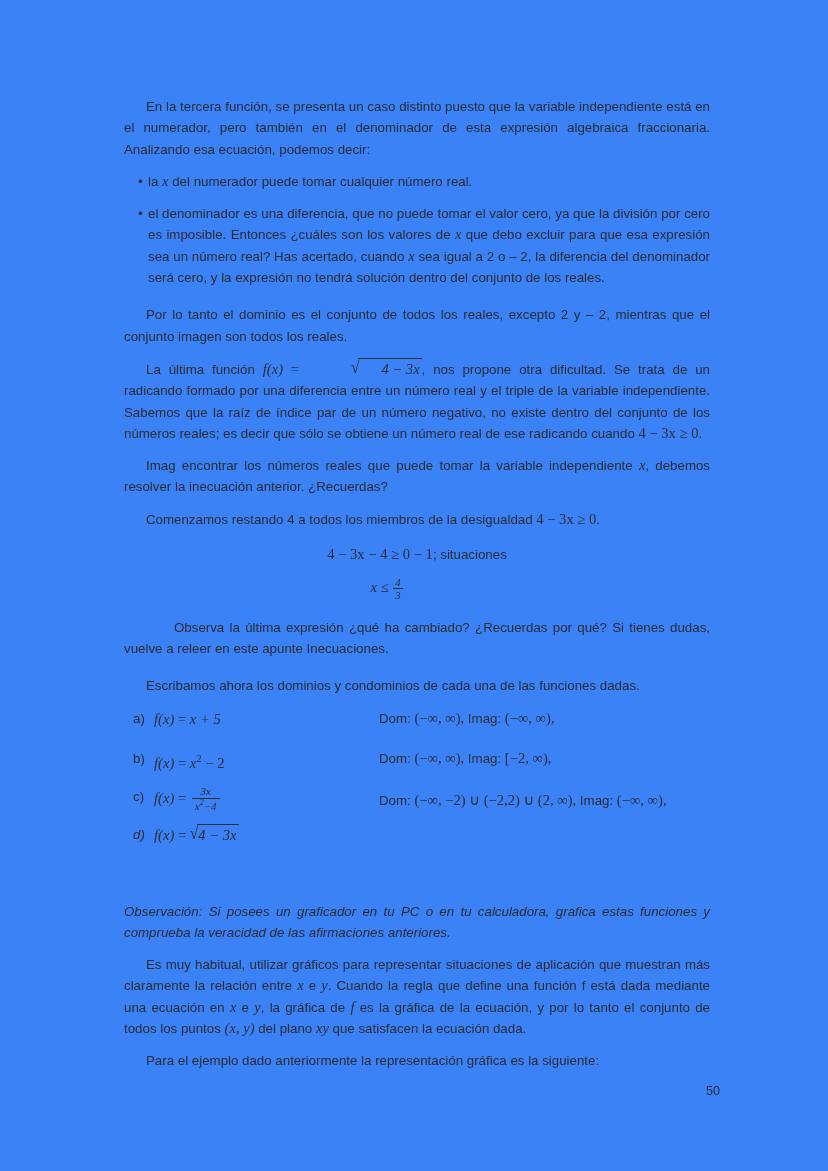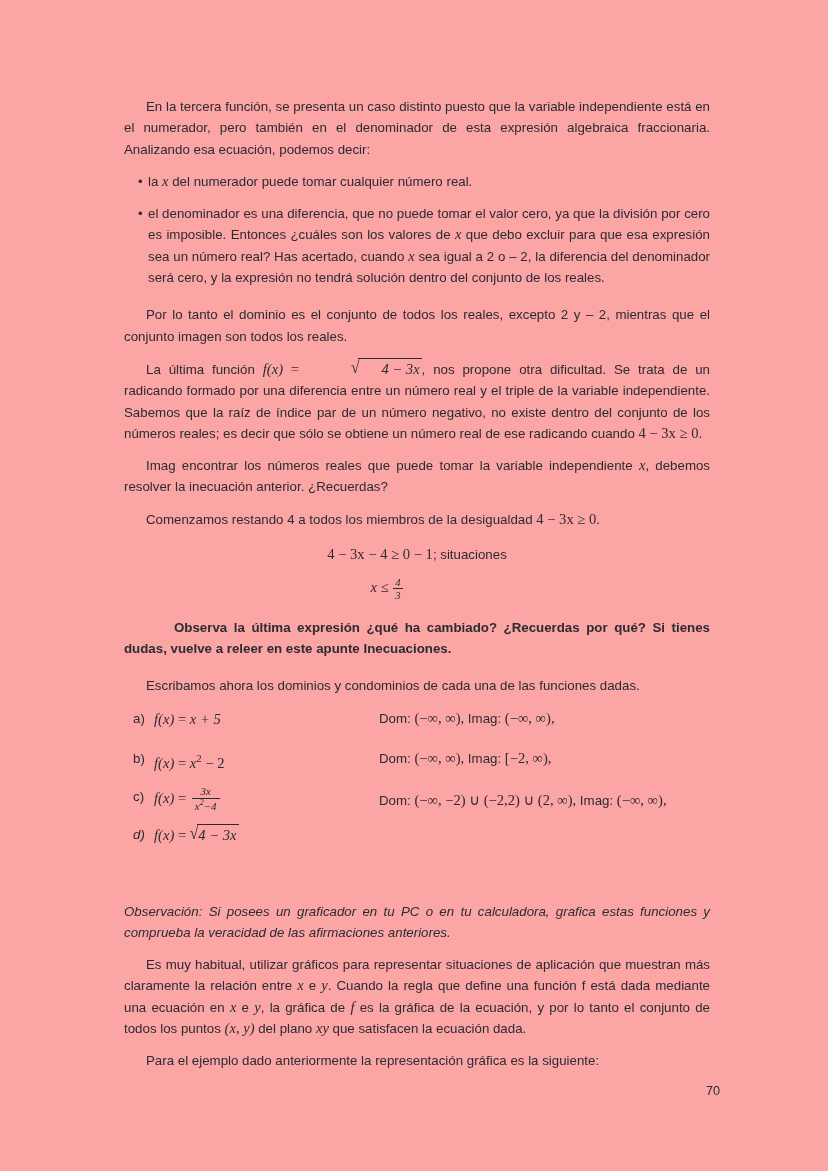--- a/index.html
+++ b/index.html
@@ -4,41 +4,41 @@
 <style>
   html, body {
     margin: 0;
     padding: 0;
     background: #ffffff;
   }
   .page {
     position: relative;
     width: 828px;
     height: 1171px;
-    background: #fca5a5;
+    background: #3b82f6;
     overflow: hidden;
     font-family: "Liberation Sans", sans-serif;
     color: #2b2b33;
   }
   .content {
     position: absolute;
     left: 124px;
     top: 96px;
     width: 586px;
   }
   p.body {
     margin: 0 0 0 0;
     font-size: 13.3px;
     line-height: 21.3px;
     text-align: justify;
     text-justify: inter-word;
     color: #2b2b33;
   }
   p.body.indent { text-indent: 22px; }
-  p.body.indent-lg { text-indent: 50px; font-weight: bold; }
+  p.body.indent-lg { text-indent: 50px; }
   .gap-sm { height: 11px; }
   .gap-md { height: 16px; }
   .gap-xl { height: 30px; }
 
   ul.bullets {
     margin: 0;
     padding: 0;
     list-style: none;
   }
   ul.bullets li {
@@ -257,14 +257,14 @@
     <div class="gap-sm"></div>
 
     <p class="body indent"><span>Es muy habitual, utilizar gráficos para representar situaciones de aplicación que muestran más claramente la relación entre </span><span class="mi">x</span><span> e </span><span class="mi">y</span><span>. Cuando la regla que define una función f está dada mediante una ecuación en </span><span class="mi">x</span><span> e </span><span class="mi">y</span><span>, la gráfica de </span><span class="mi">f</span><span> es la gráfica de la ecuación, y por lo tanto el conjunto de todos los puntos </span><span class="mi">(x, y)</span><span> del plano </span><span class="mi">xy</span><span> que satisfacen la ecuación dada.</span></p>
 
     <div class="gap-sm"></div>
 
     <p class="body indent"><span>Para el ejemplo dado anteriormente la representación gráfica es la siguiente:</span></p>
 
   </div>
 
-  <div class="pagenum">70</div>
+  <div class="pagenum">50</div>
 </div>
 
 </body></html>

